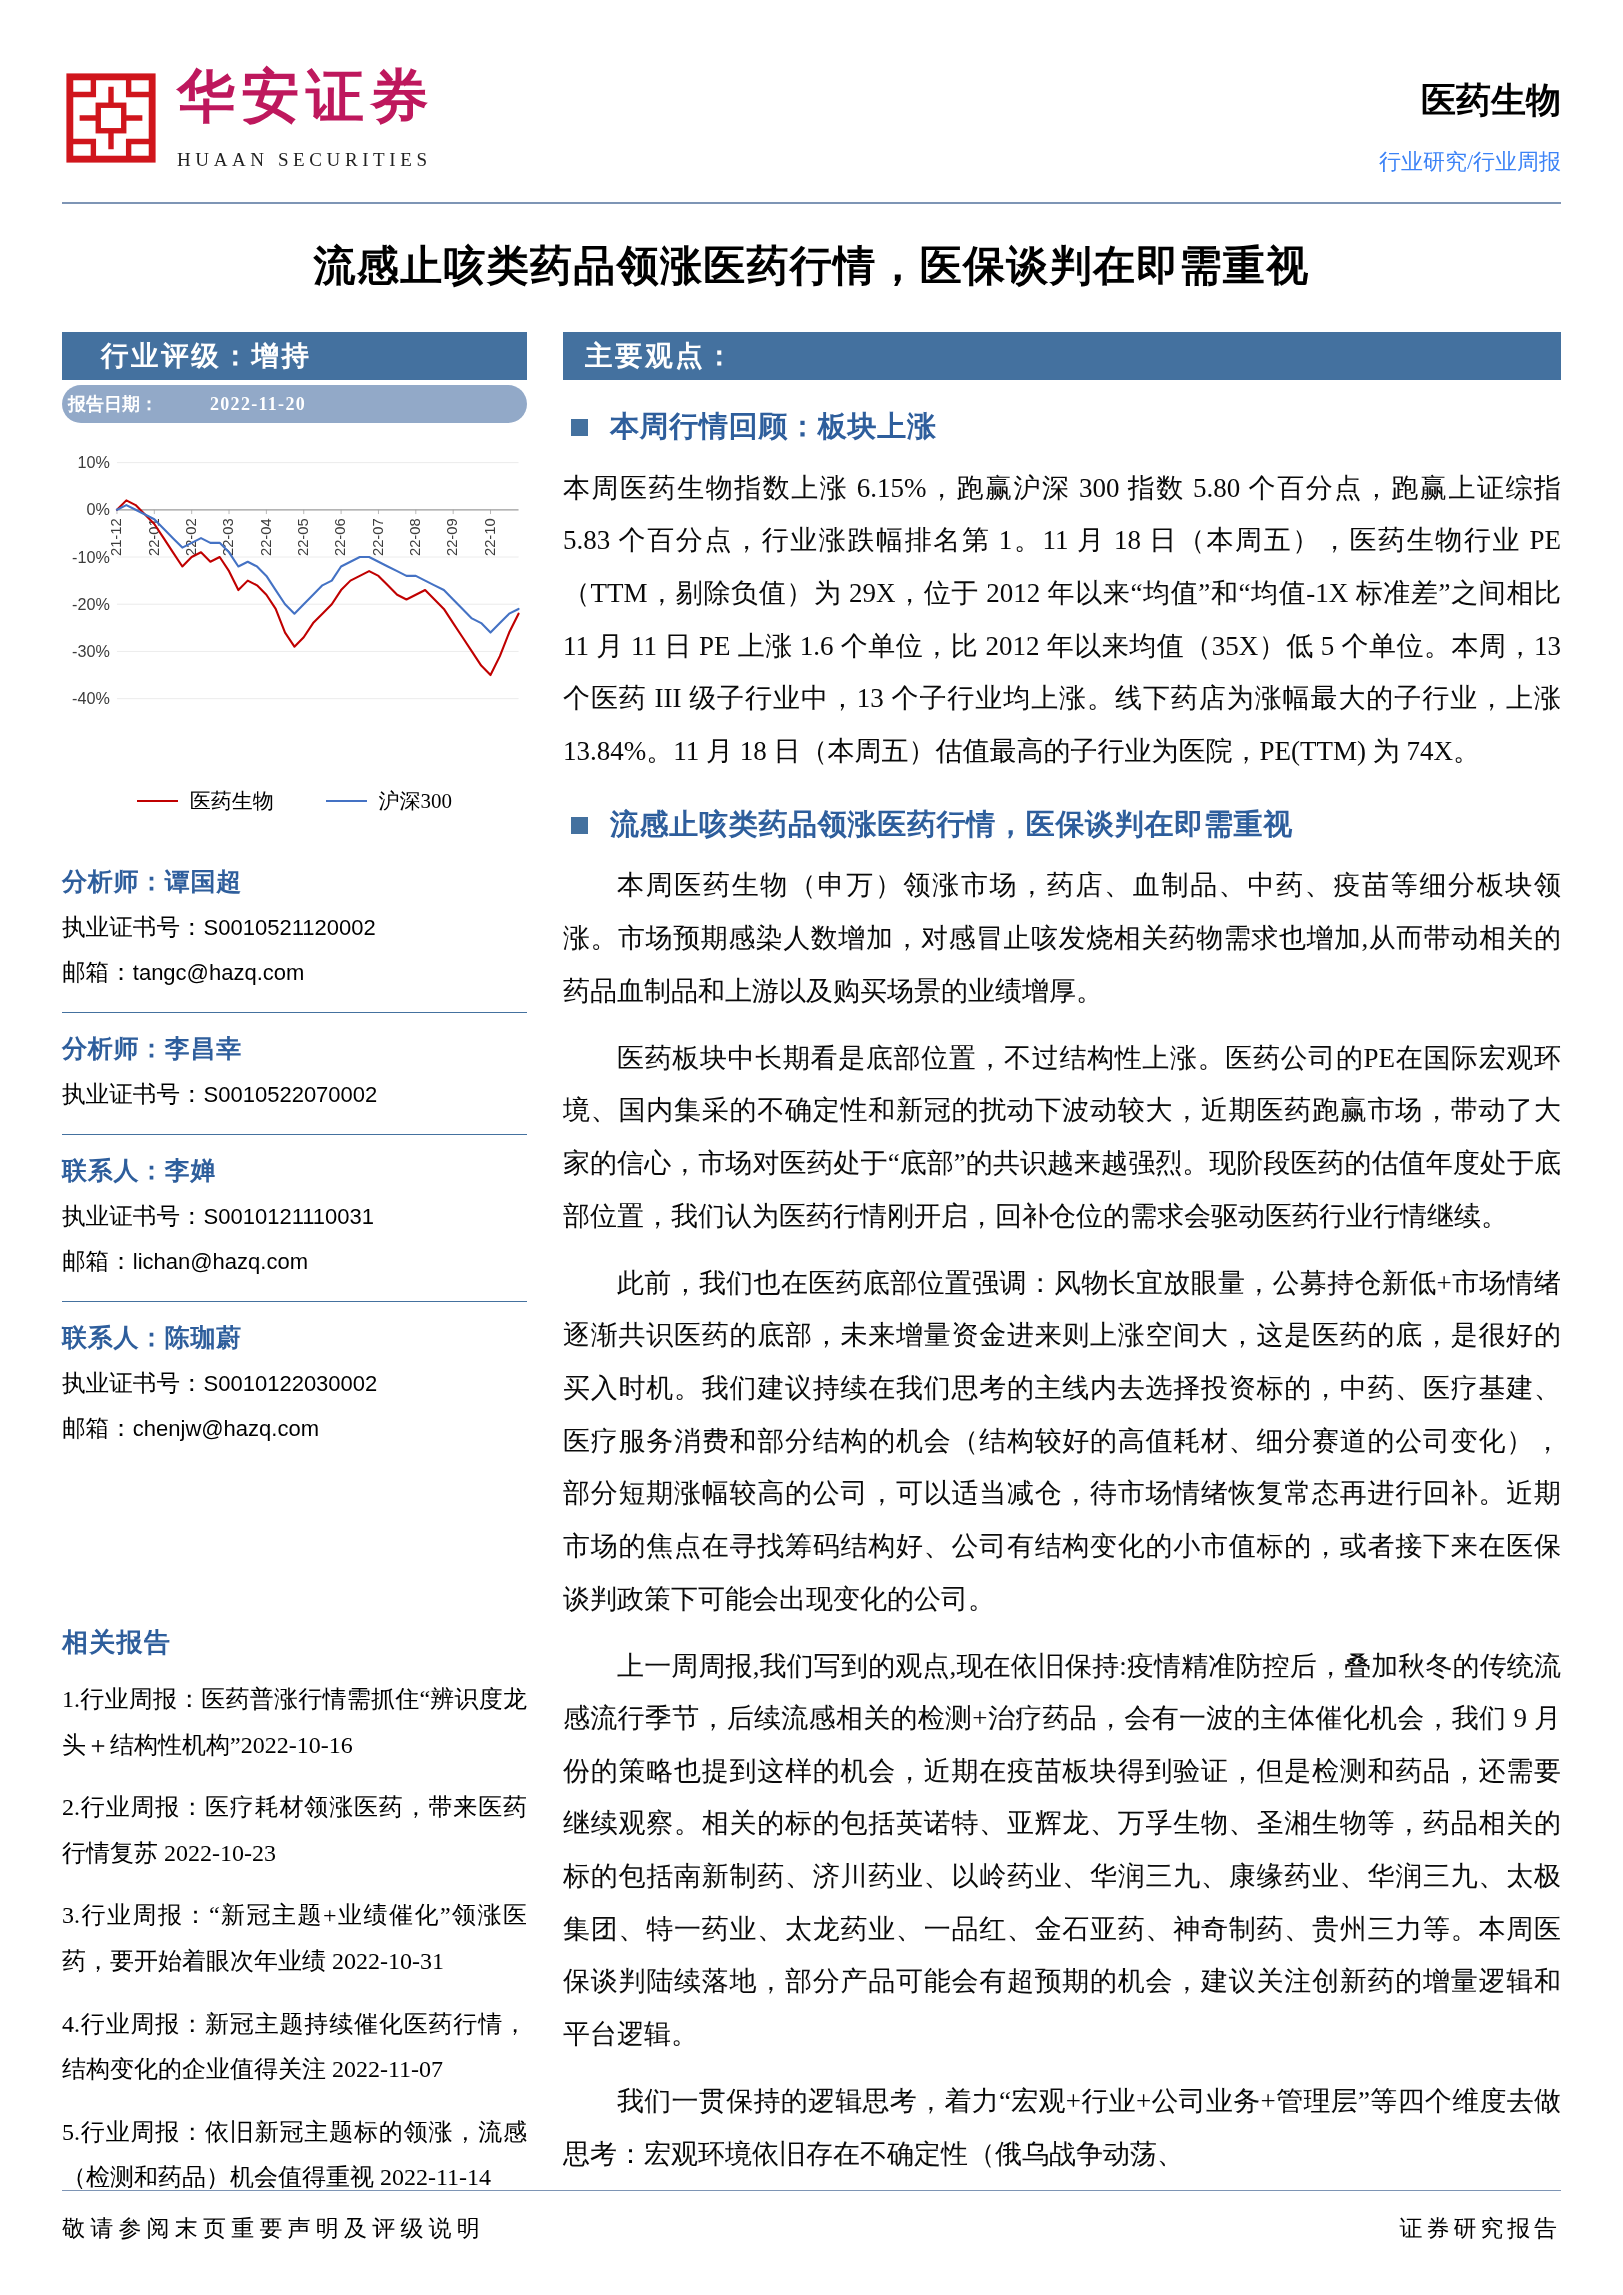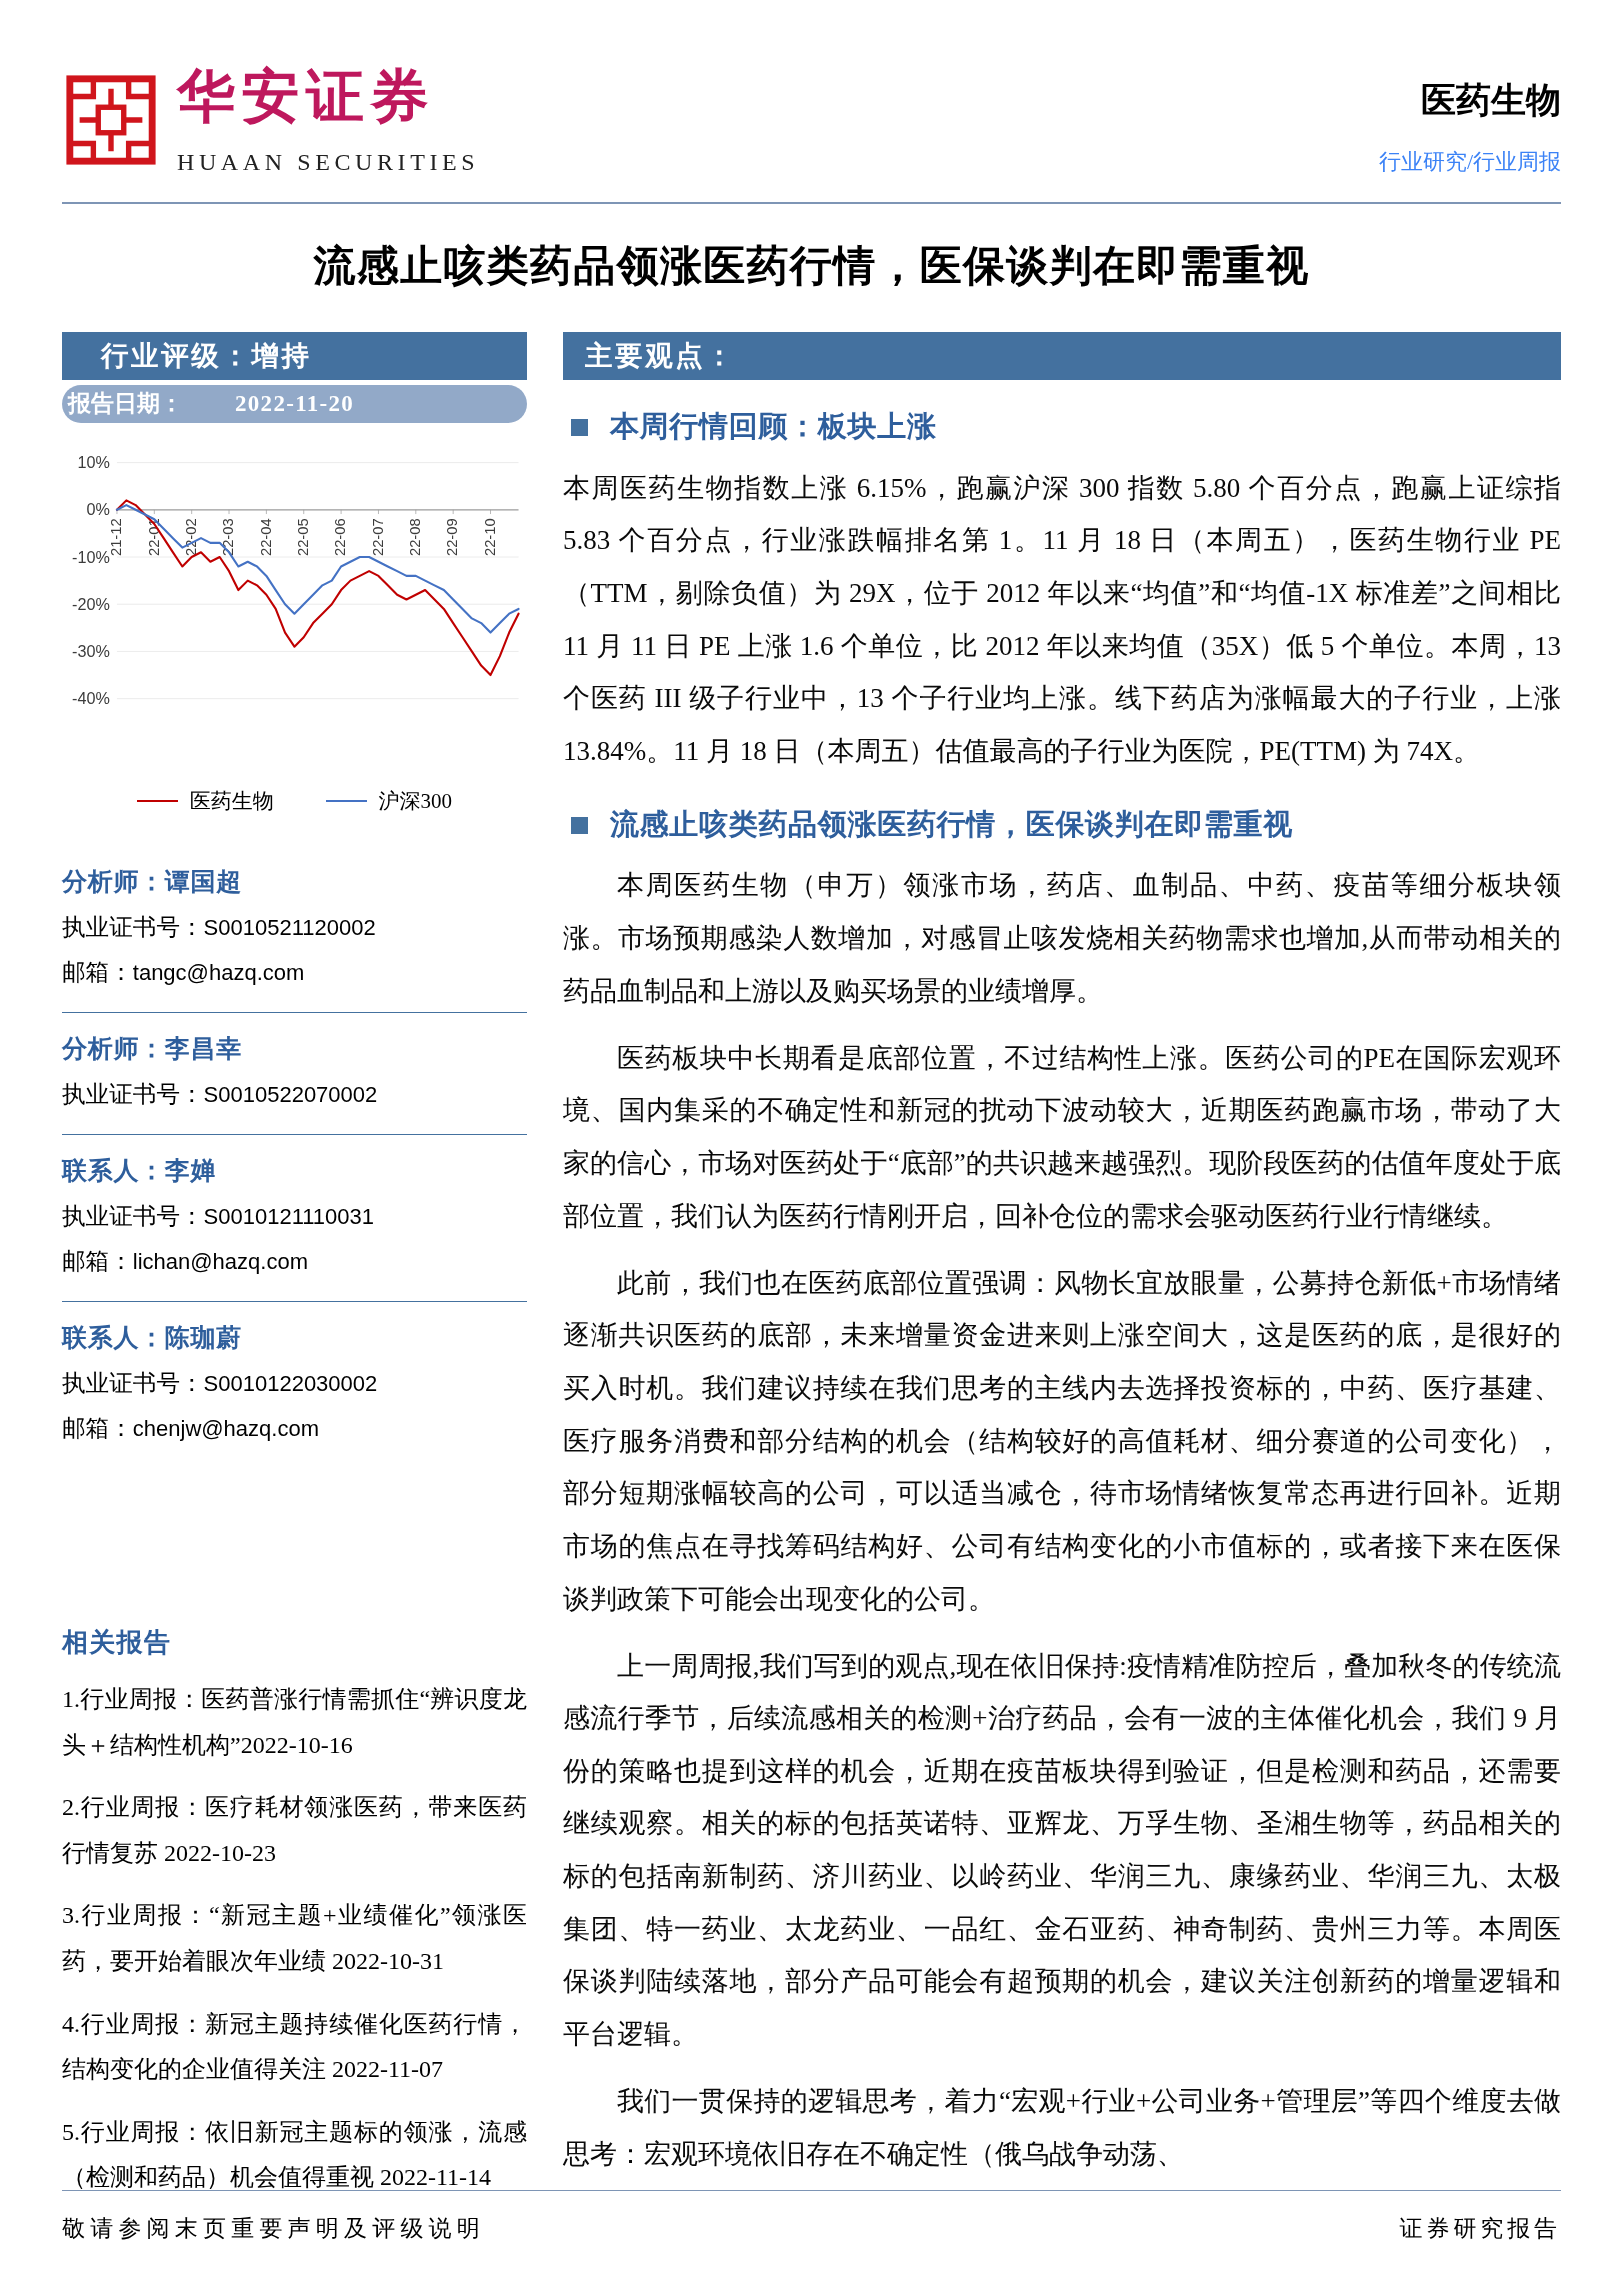--- a/index.html
+++ b/index.html
@@ -25,21 +25,21 @@
   .hdr-left{display:flex;align-items:center;gap:17px;}
   .logo{width:98px;height:98px;flex:none;}
   .brand-cn{
     font-size:58px;
     font-weight:bold;
     letter-spacing:6.5px;
     line-height:1.1;
     color:#be185d;
   }
   .brand-en{
-    font-size:24px;
+    font-size:19px;
     letter-spacing:4.6px;
     color:#222;
     margin-top:20px;
   }
   .hdr-right{text-align:right;padding-top:11.8px;}
   .industry{font-size:35px;font-weight:bold;color:#000;}
   .rtype{font-size:22px;color:#3b82f6;margin-top:23px;}
   
   .title{
     margin:34px 0 38px 0;
@@ -60,21 +60,21 @@
     line-height:48px;
     font-size:27.5px;
     letter-spacing:2.6px;
     padding-left:39px;
   }
   .main .bar.dark{padding-left:22px;}
   .bar.light{
     background:#92A9C8;
     height:38px;
     line-height:38px;
-    font-size:23px;
+    font-size:18px;
     font-weight:bold;
     padding-left:6px;
     margin-top:5.2px;
     display:flex;
     border-radius:19px;
   }
   .bar.light .date-val{margin-left:52px;letter-spacing:1.3px;}
   
   .chart-wrap{margin-top:22px;}
   .chart-svg{width:100%;height:auto;display:block;}

